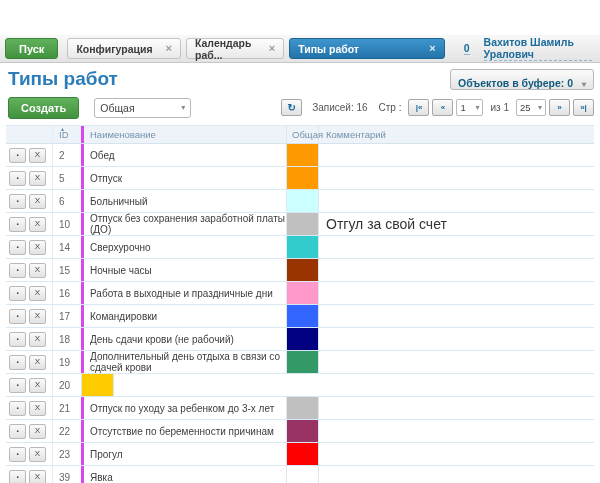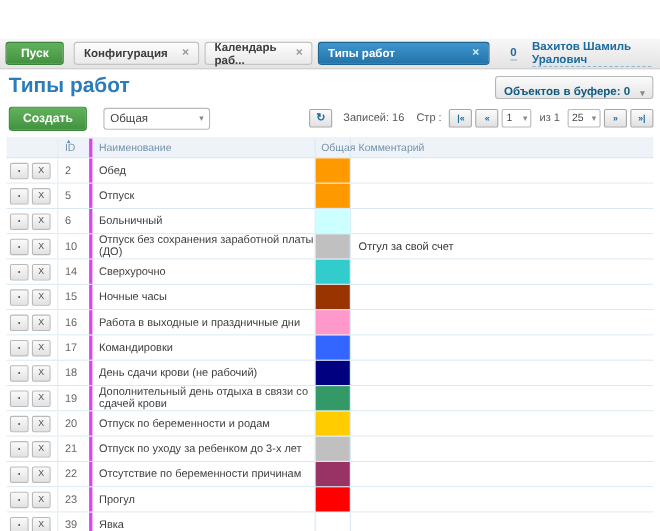--- a/index.html
+++ b/index.html
@@ -61,21 +61,21 @@
   .col-actions { width:46px; height:100%; display:flex; align-items:center; padding-left:3px; }
   .col-id { width:29px; height:100%; display:flex; align-items:center; padding-left:6px;
     border-left:1px solid #e3edf5; position:relative; }
   .col-name { width:205px; height:100%; display:flex; align-items:center; padding-left:6px;
     border-left:3px solid #d946ef; }
   .col-color { width:33px; height:100%; border-left:1px solid #d9e8f1;
     border-right:1px solid #d9e8f1; }
   .col-comment { flex:1; height:100%; display:flex; align-items:center; padding-left:7px; }
   .td.col-id { font-size:10px; color:#666; }
   .td.col-name { font-size:10px; color:#3d3d3d; }
-  .td.col-comment { font-size:10px; color:#333; }
+  .td.col-comment { font-size:14px; color:#333; }
   .swatch { width:100%; height:100%; }
   .row-btn { width:17px; height:15px; margin-right:3px; border:1px solid #b9b9b9;
     border-radius:2px; background:linear-gradient(#fafafa,#e2e2e2); cursor:pointer;
     font-size:8px; color:#4a4a4a; line-height:1; padding:0;
     font-family:"Liberation Sans", sans-serif; }
   .row-btn .dot { font-size:6px; color:#333; }
   .sort-ind { position:absolute; top:0px; left:8px; font-size:6px; color:#5b8cb8; line-height:1; }
 </style>
 </head>
 <body>
@@ -282,21 +282,20 @@
           </div>
     <div class="td col-comment"></div>
   </div>
 
   <div class="tr">
     <div class="td col-actions">
       <button class="row-btn"><span class="dot">▪</span></button>
       <button class="row-btn"><span>X</span></button>
     </div>
     <div class="td col-id">20</div>
-    <div class="td col-name">Отпуск по беременности и родам</div>
     <div class="td col-color">
             <div class="swatch" style="background: rgb(255, 204, 0);"></div>
           </div>
     <div class="td col-comment"></div>
   </div>
 
   <div class="tr">
     <div class="td col-actions">
       <button class="row-btn"><span class="dot">▪</span></button>
       <button class="row-btn"><span>X</span></button>

